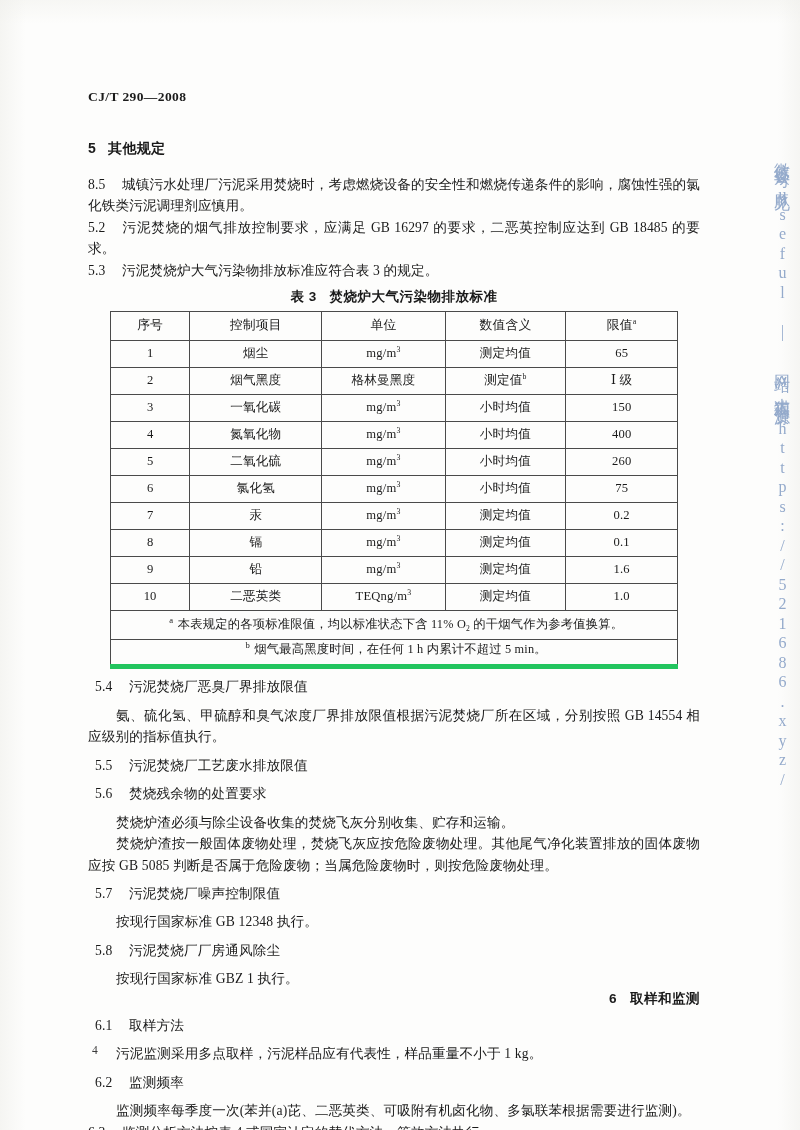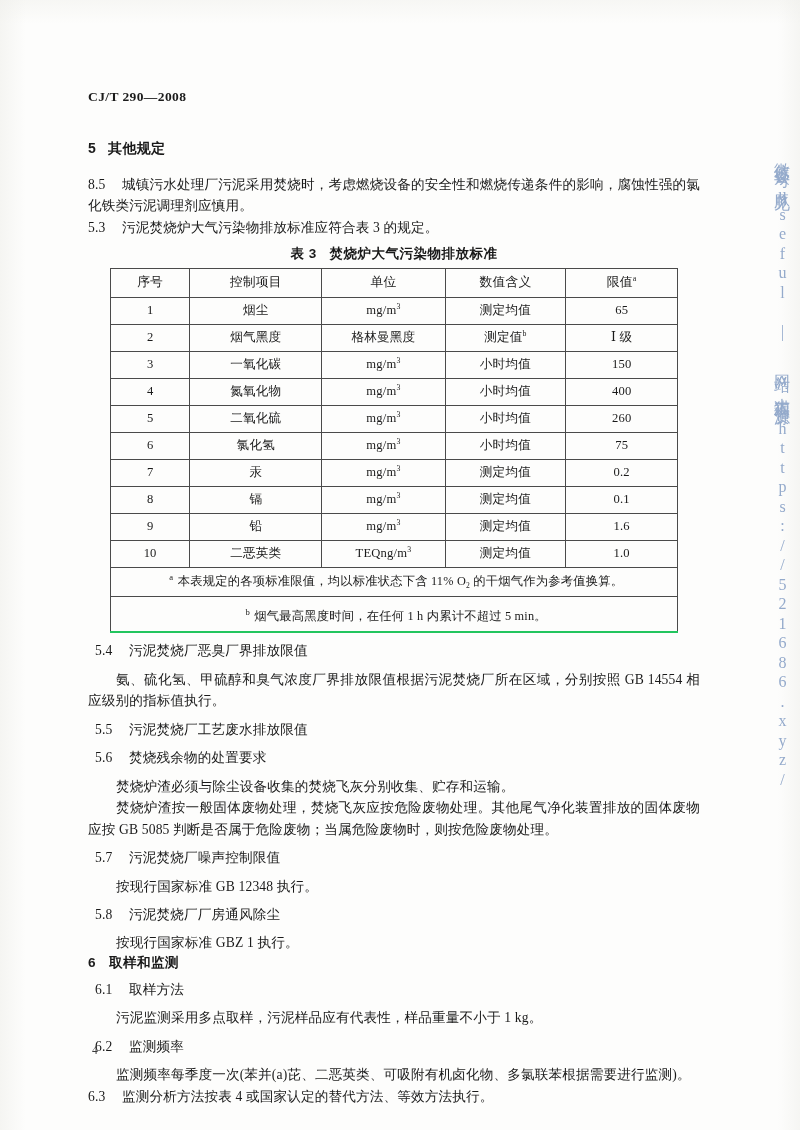--- a/index.html
+++ b/index.html
@@ -83,20 +83,21 @@
     line-height: 1.58;
     margin: 7px;
     letter-spacing: 0.15px;
   }
   .big-h {
     font-family: "Liberation Sans", "DejaVu Sans", sans-serif;
     font-weight: 700;
     font-size: 13.6px;
     letter-spacing: 0.4px;
     margin: 0;
+    text-align: right;
   }
   .big-h .num { margin-right: 13px; }
 
   
   .table-title {
     text-align: center;
     font-family: "Liberation Sans", "DejaVu Sans", sans-serif;
     font-weight: 700;
     font-size: 13.5px;
     letter-spacing: 0.5px;
@@ -144,22 +145,22 @@
     padding: 5px 8px 3px 10px;
     font-size: 12.3px;
     line-height: 1.5;
     border-top: 1px solid #4a4a4a;
     border-bottom: none;
     border-left: 1px solid #4a4a4a;
     border-right: 1px solid #4a4a4a;
   }
   td.note.last {
     border-top: none;
-    border-bottom: 2px solid #22c55e;
-    padding-top: 10px;
+    border-bottom: 5px solid #22c55e;
+    padding-top: 0;
     padding-bottom: 6px;
   }
   .note-mark {
     display: inline-block;
     width: 13px;
     font-size: 0.7em;
     vertical-align: super;
     line-height: 0;
   }
 
@@ -204,20 +205,23 @@
     <div class="body-area">
 
       <p class="clause-h">
         <span class="num">5</span><span>其他规定</span>
       </p>
 
       <p class="para sec-gap-sm">
         <span class="num-label">8.5</span><span>城镇污水处理厂污泥采用焚烧时，考虑燃烧设备的安全性和燃烧传递条件的影响，腐蚀性强的氯化铁类污泥调理剂应慎用。</span>
       </p>
 
+      <p class="para">
+        <span class="num-label">5.2</span><span>污泥焚烧的烟气排放控制要求，应满足 GB 16297 的要求，二恶英控制应达到 GB 18485 的要求。</span>
+      </p>
 
       <p class="para">
         <span class="num-label">5.3</span><span>污泥焚烧炉大气污染物排放标准应符合表 3 的规定。</span>
       </p>
 
       <div class="table-title">
         <span>表 3</span>&nbsp;&nbsp;&nbsp;<span>焚烧炉大气污染物排放标准</span>
       </div>
 
       <table class="std">

